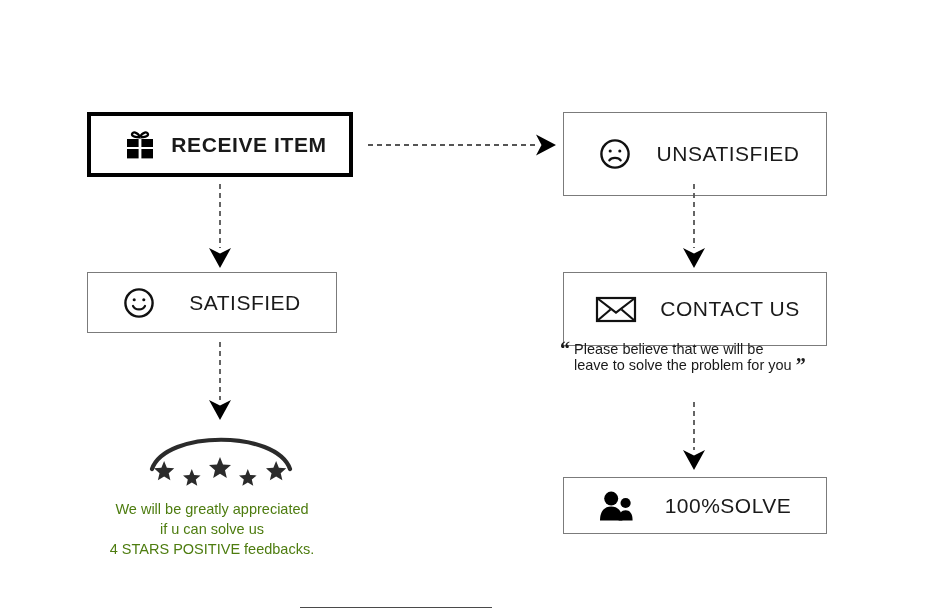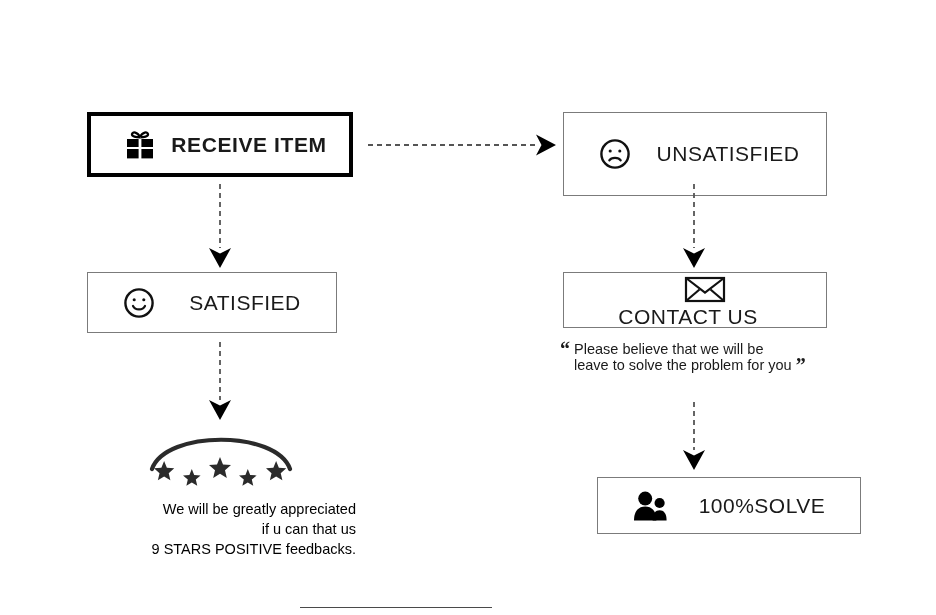--- a/index.html
+++ b/index.html
@@ -52,25 +52,25 @@
                     padding-right: 22px; }
 
   #n-unsat     { left: 563px; top: 112px; width: 264px; height: 84px; }
   #n-unsat .ico { width: 62px; padding-left: 20px; }
   #n-unsat .lbl { font-size: 21px; font-weight: 400; padding-right: 16px; }
 
   #n-sat       { left: 87px;  top: 272px; width: 250px; height: 61px; }
   #n-sat .ico { width: 62px; padding-left: 20px; }
   #n-sat .lbl { font-size: 21px; font-weight: 400; padding-right: 16px; }
 
-  #n-contact   { left: 563px; top: 272px; width: 264px; height: 56px; flex-direction: column; }
+  #n-contact   { left: 563px; top: 272px; width: 264px; height: 74px; }
   #n-contact .ico { width: 64px; padding-left: 20px; }
   #n-contact .lbl { font-size: 21px; font-weight: 400; padding-right: 14px; }
 
-  #n-solve     { left: 563px; top: 477px; width: 264px; height: 57px; margin-left: 34px; }
+  #n-solve     { left: 563px; top: 477px; width: 264px; height: 57px; }
   #n-solve .ico { width: 62px; padding-left: 22px; }
   #n-solve .lbl { font-size: 21px; font-weight: 400; padding-right: 18px; }
 
   
   .arrows {
     position: absolute;
     inset: 0;
     pointer-events: none;
   }
 
@@ -79,27 +79,27 @@
     position: absolute;
     left: 140px;
     top: 424px;
     width: 162px;
     height: 62px;
   }
 
   
   #stars-caption {
     position: absolute;
-    left: 56px;
+    left: 62px;
     top: 499px;
     width: 300px;
-    text-align: right;
+    text-align: center;
     font-size: 14.5px;
     line-height: 20px;
-    color: #000000;
+    color: #4d7c0f;
   }
 
   
   #quote {
     position: absolute;
     left: 560px;
     top: 341px;
     width: 272px;
     font-size: 14.5px;
     line-height: 16px;
@@ -229,22 +229,22 @@
         <path transform="translate(43,45) scale(0.80)" d="M11 0 L14 7.4 L22 8 L16 13.2 L17.8 21 L11 16.8 L4.2 21 L6 13.2 L0 8 L8 7.4 Z"></path>
         <path transform="translate(69,33) scale(1.0)" d="M11 0 L14 7.4 L22 8 L16 13.2 L17.8 21 L11 16.8 L4.2 21 L6 13.2 L0 8 L8 7.4 Z"></path>
         <path transform="translate(99,45) scale(0.80)" d="M11 0 L14 7.4 L22 8 L16 13.2 L17.8 21 L11 16.8 L4.2 21 L6 13.2 L0 8 L8 7.4 Z"></path>
         <path transform="translate(126,37) scale(0.92)" d="M11 0 L14 7.4 L22 8 L16 13.2 L17.8 21 L11 16.8 L4.2 21 L6 13.2 L0 8 L8 7.4 Z"></path>
       </g>
     </svg>
   </div>
 
   <div id="stars-caption">
     <div>We will be greatly appreciated</div>
-    <div>if u can that us</div>
-    <div>9 STARS POSITIVE feedbacks.</div>
+    <div>if u can solve us</div>
+    <div>4 STARS POSITIVE feedbacks.</div>
   </div>
 
   <div id="quote">
     <span class="qline l1"><span class="qmark">“</span>
       <span>Please believe that we will be</span></span>
     <span class="qline l2"><span>leave to solve the problem for you</span>
       <span class="qmark">”</span></span>
   </div>
 
   <div id="bottom-rule"></div>

